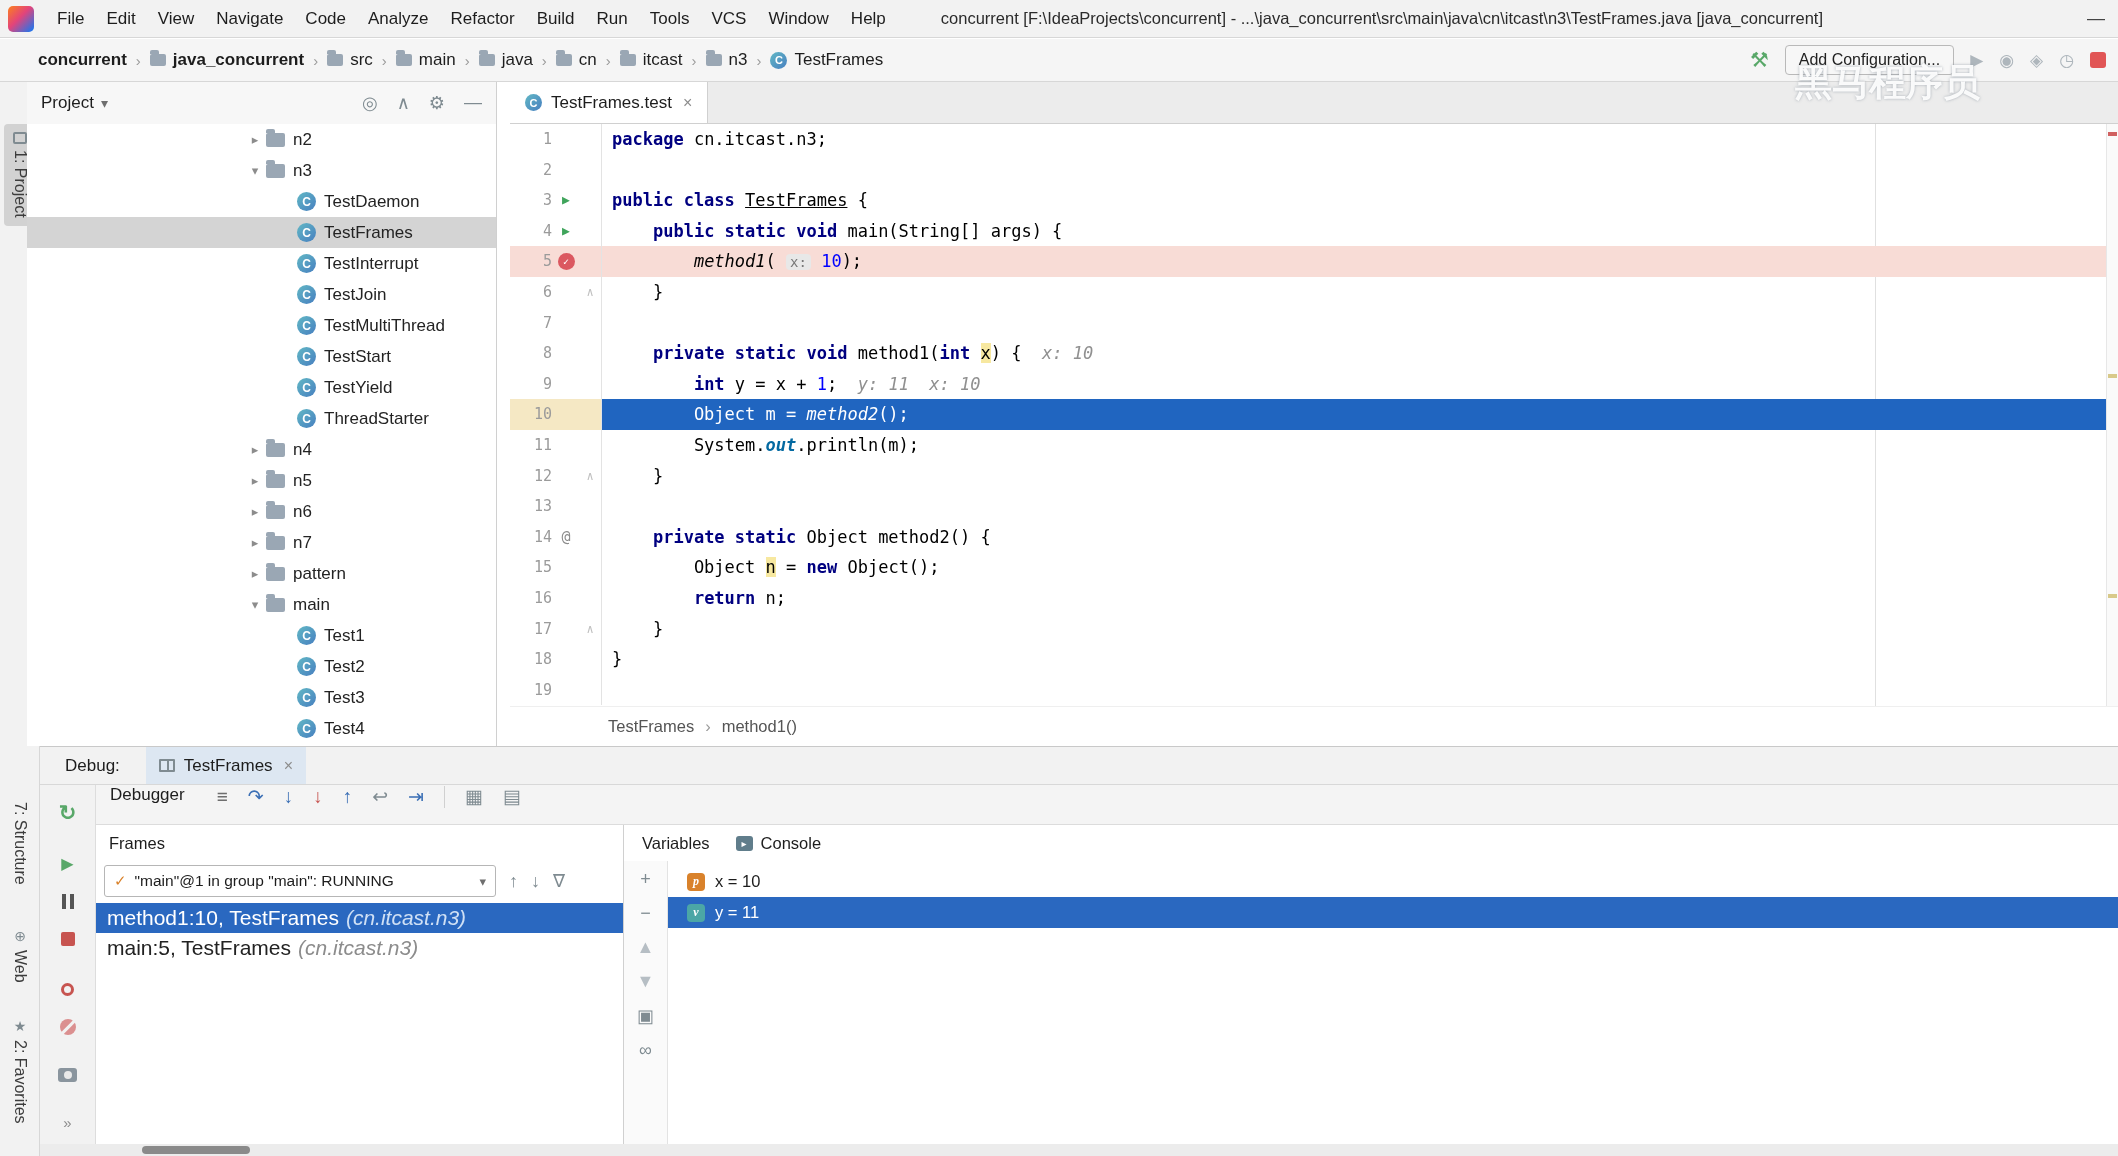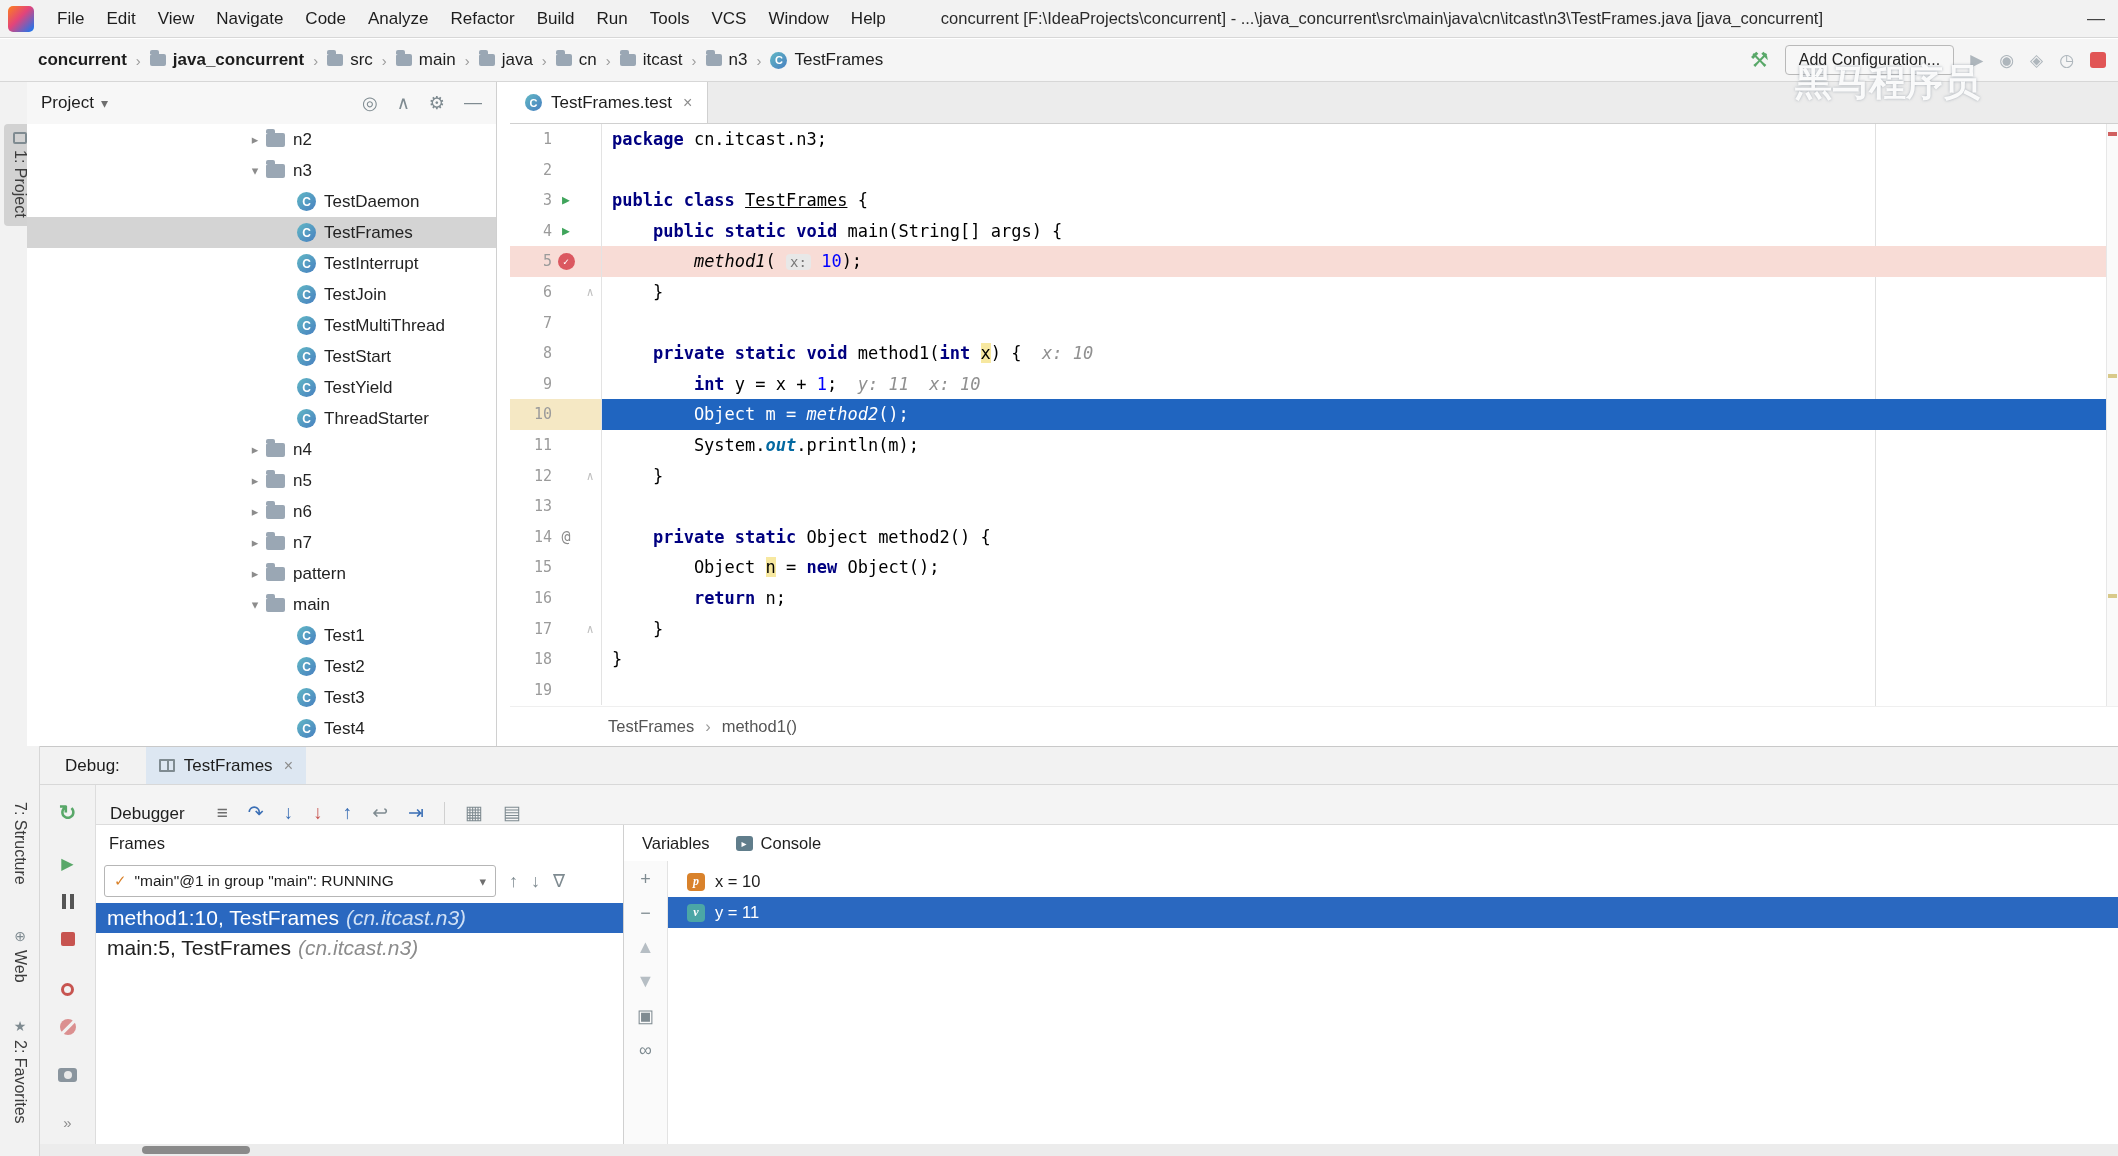--- a/index.html
+++ b/index.html
@@ -115,21 +115,21 @@
   .icon-stop { width:14px; height:14px; background:#c75450; border-radius:2px; }
   .icon-bps { width:13px; height:13px; border-radius:50%; border:3.5px solid #c75450; }
   .icon-mute { width:16px; height:16px; border-radius:50%; background:#db9090; position:relative; }
   .icon-mute::after { content:""; position:absolute; left:-2px; top:7px; width:20px; height:3px; background:#f2f2f2; transform:rotate(-45deg); }
   .icon-camera { width:19px; height:14px; border-radius:3px; background:#8a959e; position:relative; }
   .icon-camera::after { content:""; position:absolute; inset:3px 5.5px; border-radius:50%; background:#e9e9e9; }
   .dl-more { color:#8c8c8c; font-size:15px; margin-top:20px; }
 
   .dbg-main { position:absolute; left:56px; right:0; top:38px; bottom:12px; display:flex; flex-direction:column; }
   .debugger-toolbar { height:40px; flex:none; background:#f4f4f4; border-bottom:1px solid #dcdcdc;
-                      display:flex; align-items:flex-end; padding-left:14px; font-size:17px; gap:6px; }
+                      display:flex; align-items:flex-start; padding-left:14px; font-size:17px; gap:6px; }
   .tb-icons { display:flex; align-items:center; gap:20px; margin-left:26px; }
   .tb-icon { font-size:19px; }
   .tb-sep { width:1px; height:22px; background:#d0d0d0; }
   .dbg-content { flex:1; display:flex; overflow:hidden; }
   .frames-pane { width:528px; flex:none; border-right:1px solid #d0d0d0; display:flex; flex-direction:column; }
   .pane-tab-row { height:36px; flex:none; display:flex; align-items:center; padding-left:13px; font-size:16.5px; gap:26px; }
   .thread-row { height:40px; flex:none; display:flex; align-items:center; gap:13px; padding:0 8px; }
   .thread-combo { width:392px; height:32px; border:1px solid #b6b6b6; border-radius:3px; background:#fff;
                   display:flex; align-items:center; gap:8px; padding:0 9px; font-size:15.5px; white-space:nowrap; overflow:hidden; }
   .th-check { color:#d9822b; font-size:15px; }

